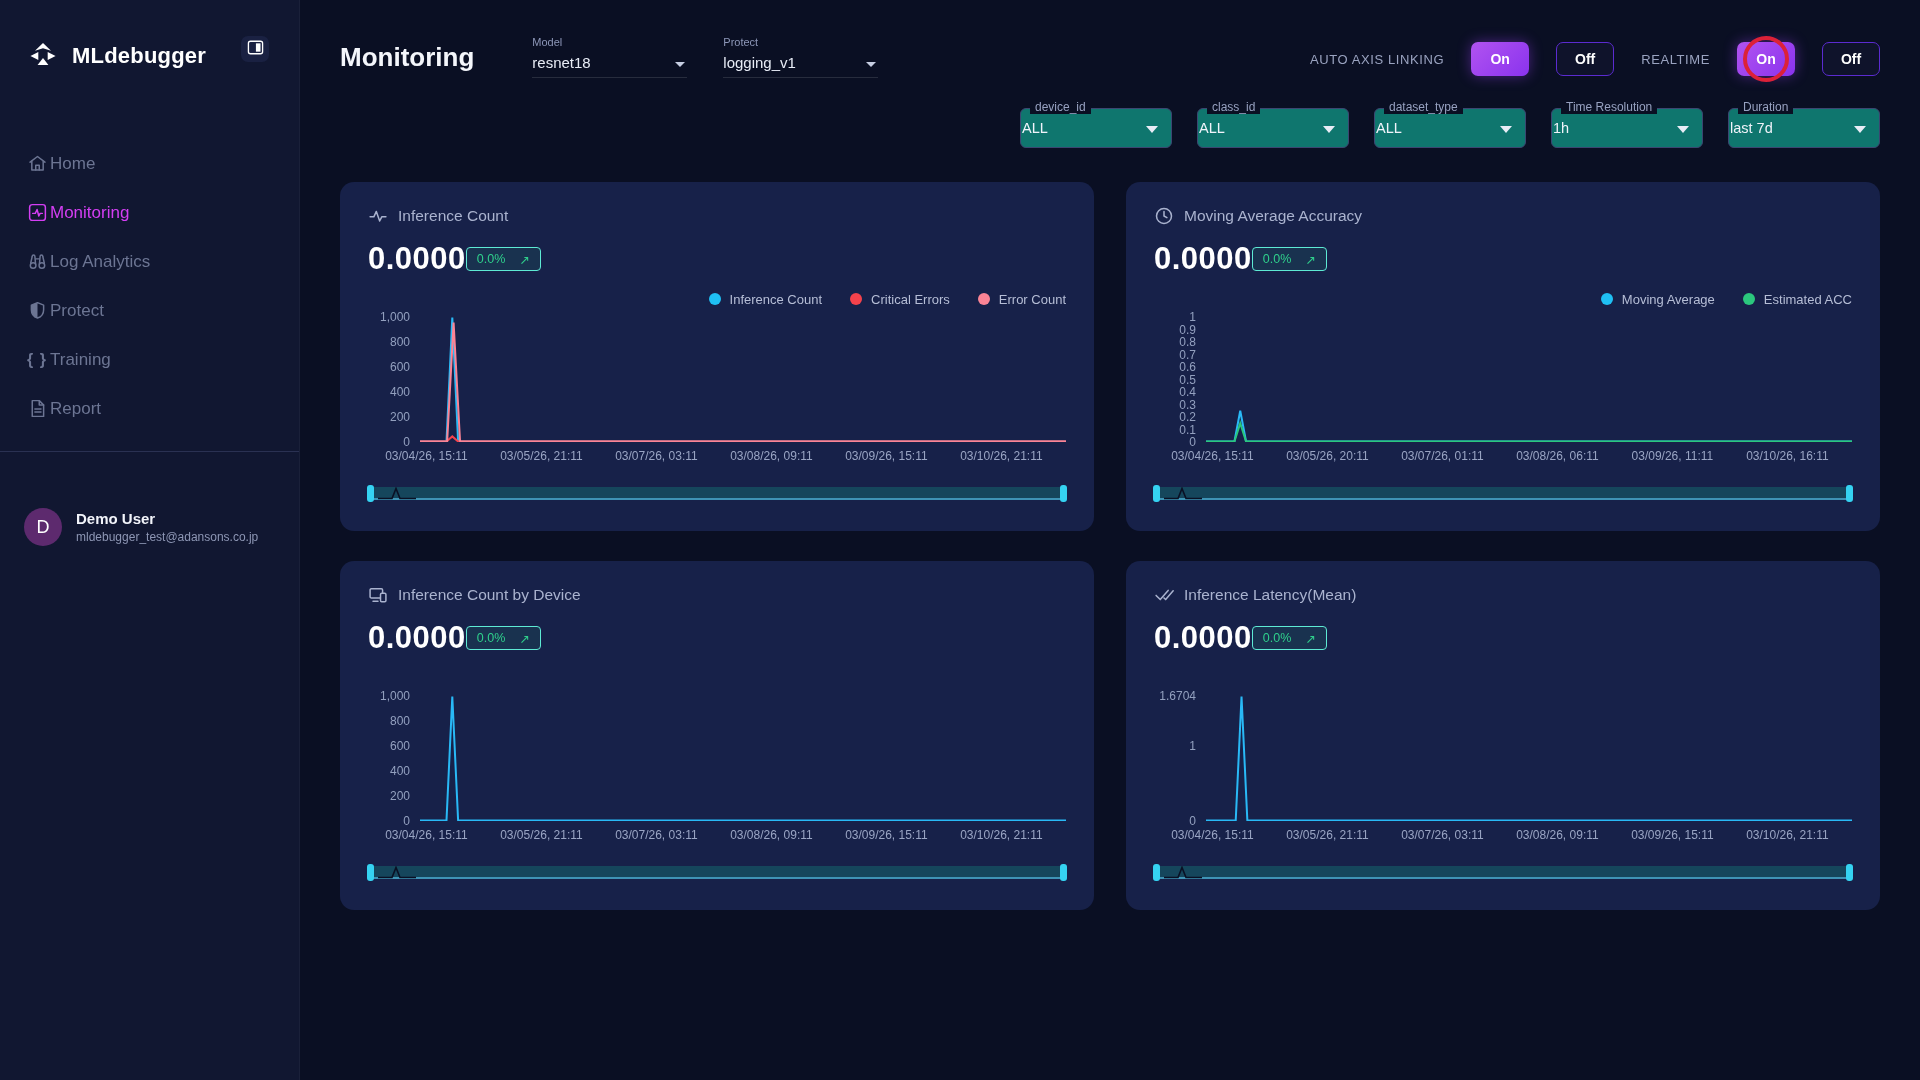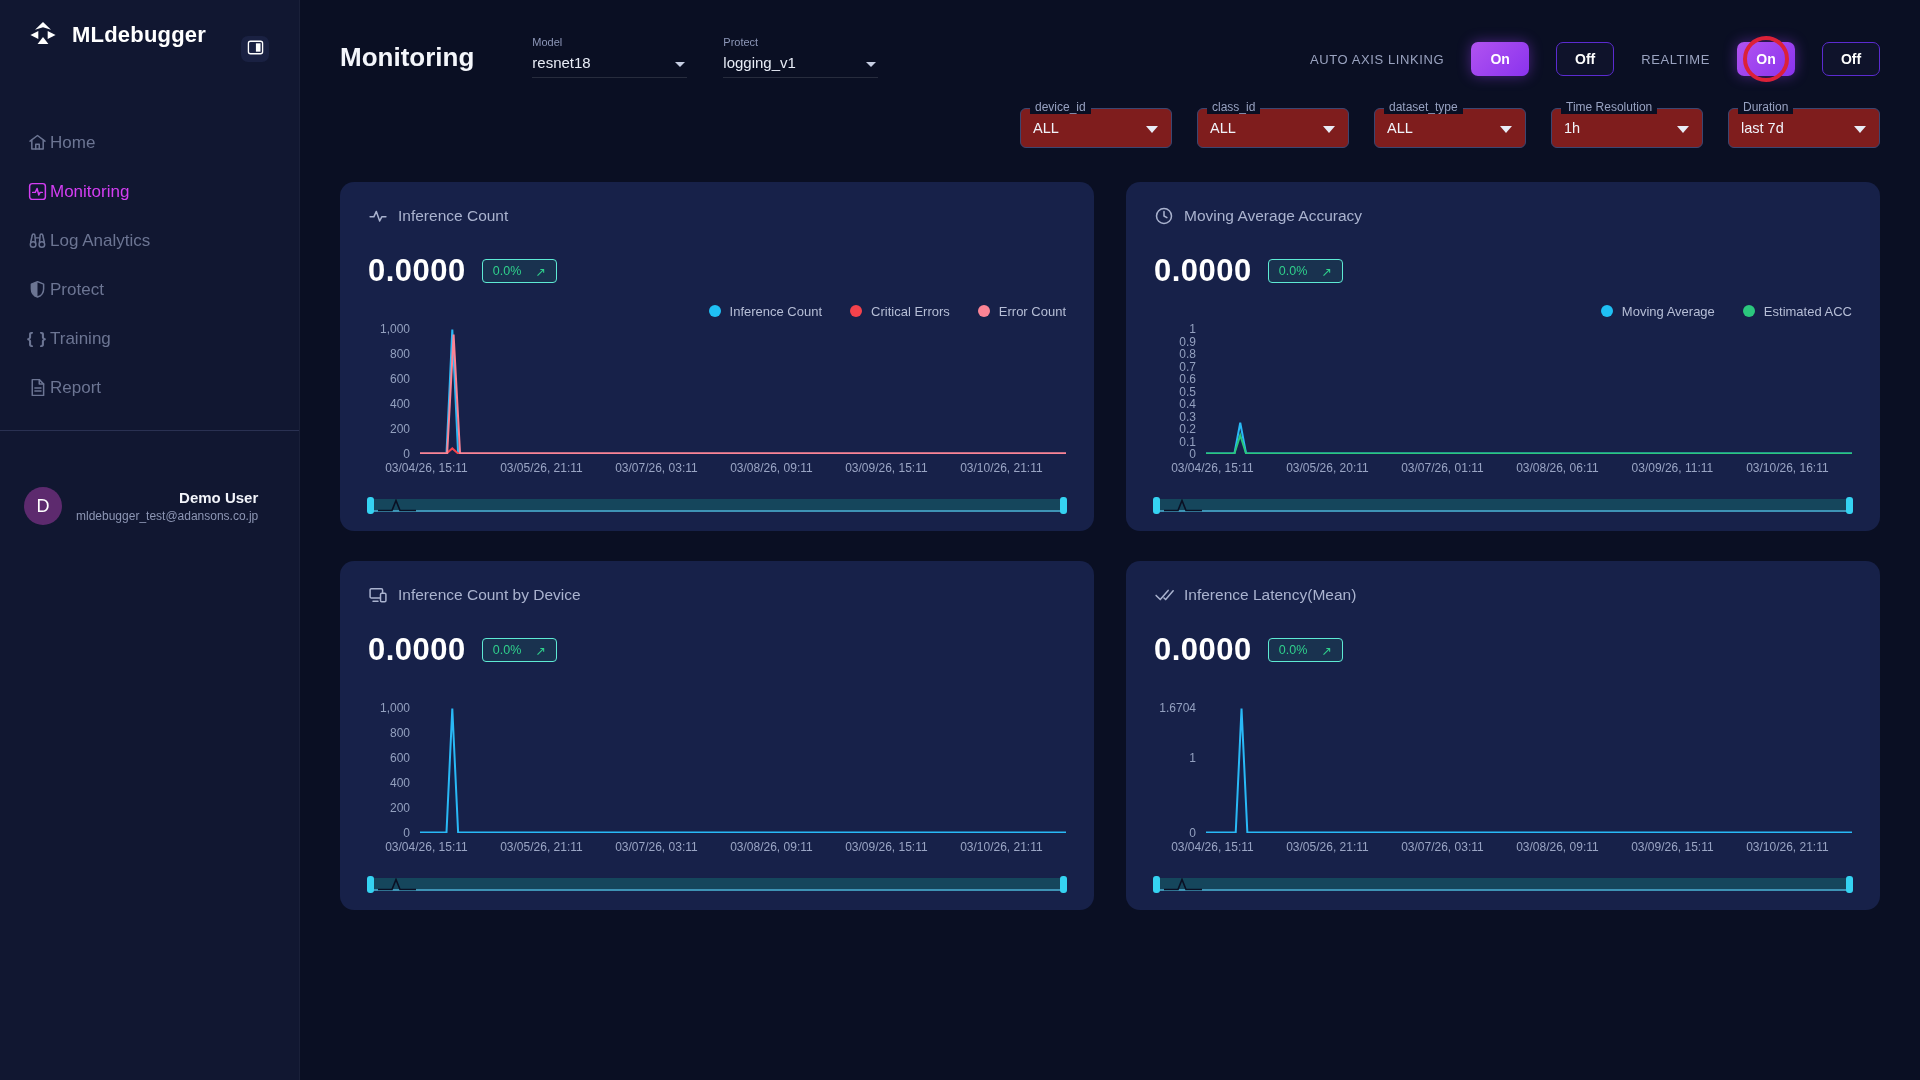--- a/index.html
+++ b/index.html
@@ -7,21 +7,21 @@
   body {
     font-family: "Liberation Sans", "DejaVu Sans", sans-serif;
     background:#0a0f23; color:#e8ecf6;
   }
   .app { display:flex; width:1920px; height:1080px; }
 
   
   .sidebar {
     width:300px; min-width:300px; height:100%;
     background:#111731; border-right:1px solid rgba(255,255,255,0.04);
-    position:relative; padding:12px 0 0 0;text-align:right;
+    position:relative; padding:33px 0 0 0;
   }
   .logo-row { display:flex; align-items:center; gap:12px; padding:6px 24px 0 26px; }
   .logo-mark { width:34px; height:34px; display:inline-flex; align-items:center; justify-content:center; }
   .logo-text { font-size:22px; font-weight:700; color:#ffffff; letter-spacing:0.2px; }
   .collapse-btn {
     position:absolute; top:36px; right:30px; width:28px; height:26px;
     background:#1a2142; border:none; border-radius:7px; cursor:pointer;
     display:flex; align-items:center; justify-content:center;
   }
   .nav { list-style:none; margin-top:66px; }
@@ -76,43 +76,43 @@
   .click-ring {
     position:absolute; left:50%; top:50%; transform:translate(-50%,-50%);
     width:46px; height:46px; border-radius:50%;
     border:4px solid #dc2138; pointer-events:none; z-index:3;
   }
 
   
   .filterbar { display:flex; justify-content:flex-end; gap:25px; margin-top:26px; height:40px; }
   .filter-select {
     position:relative; width:152px; height:40px;
-    background:#7f1d1d; border:1px solid #3b4671; border-radius:6px;
-    cursor:pointer; display:flex; align-items:center; padding:0 12px;
+    background:#0f766e; border:1px solid #3b4671; border-radius:6px;
+    cursor:pointer; display:flex; align-items:center; padding:0 1px;
   }
   .filter-select .fs-label {
     position:absolute; top:-9px; left:9px; padding:0 5px;
     background:#0a0f23; font-size:12px; color:#97a1c0; white-space:nowrap;
   }
   .filter-select .fs-value { font-size:14.5px; color:#f0f3fa; }
   .filter-select .caret-lg {
     position:absolute; right:13px; top:17px;
     width:0; height:0; border-left:6px solid transparent; border-right:6px solid transparent;
     border-top:7px solid #e8ecf6;
   }
 
   
   .grid { display:grid; grid-template-columns:1fr 1fr; gap:30px 32px; margin-top:34px; }
   .card {
     background:#172149; border-radius:14px; height:349px;
     padding:24px 28px 16px 28px; position:relative;
   }
   .card-head { display:flex; align-items:center; gap:10px; color:#aab3cf; font-size:15.5px; }
   .card-head .card-icon { width:20px; height:20px; display:inline-flex; color:#aab3cf; }
-  .value-row { display:flex; align-items:center; gap:16px; margin-top:27px; }
+  .value-row { display:flex; align-items:center; gap:0; margin-top:15px; }
   .big-value { font-size:31px; font-weight:700; color:#ffffff; letter-spacing:0.5px; }
   .badge {
     display:flex; align-items:center; gap:14px; height:24px; padding:0 10px;
     background:rgba(46,204,140,0.10); border:1px solid #5eead4; border-radius:4px;
     font-size:12.5px; color:#2fd08c;
   }
   .legend-row { height:20px; display:flex; justify-content:flex-end; align-items:center; gap:28px; margin-top:12px; }
   .legend-item { display:flex; align-items:center; gap:9px; cursor:pointer; }
   .legend-dot { width:12px; height:12px; border-radius:50%; }
   .legend-name { font-size:13px; color:#b6bed6; }

